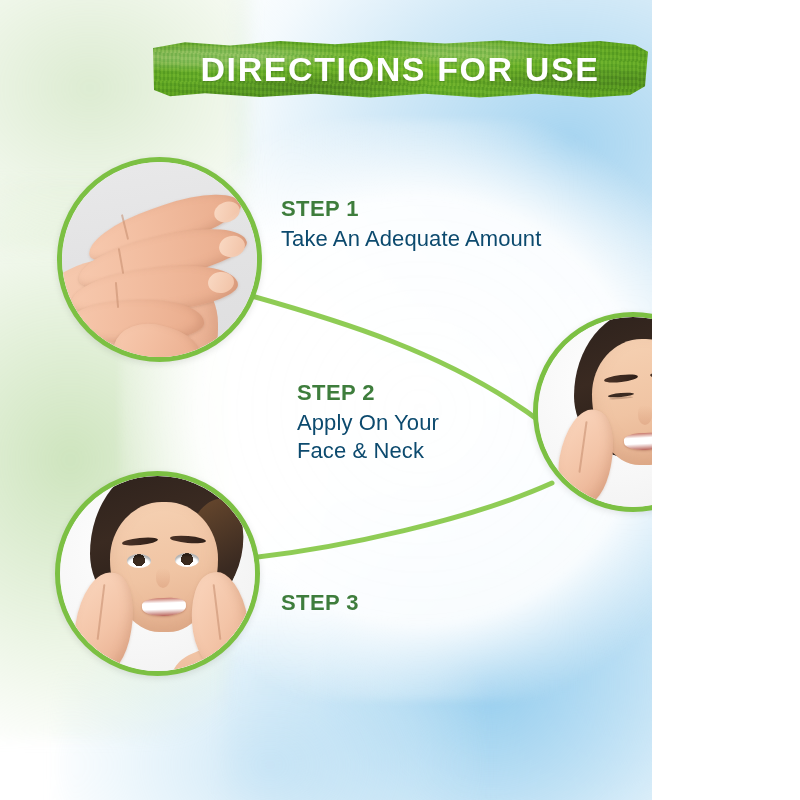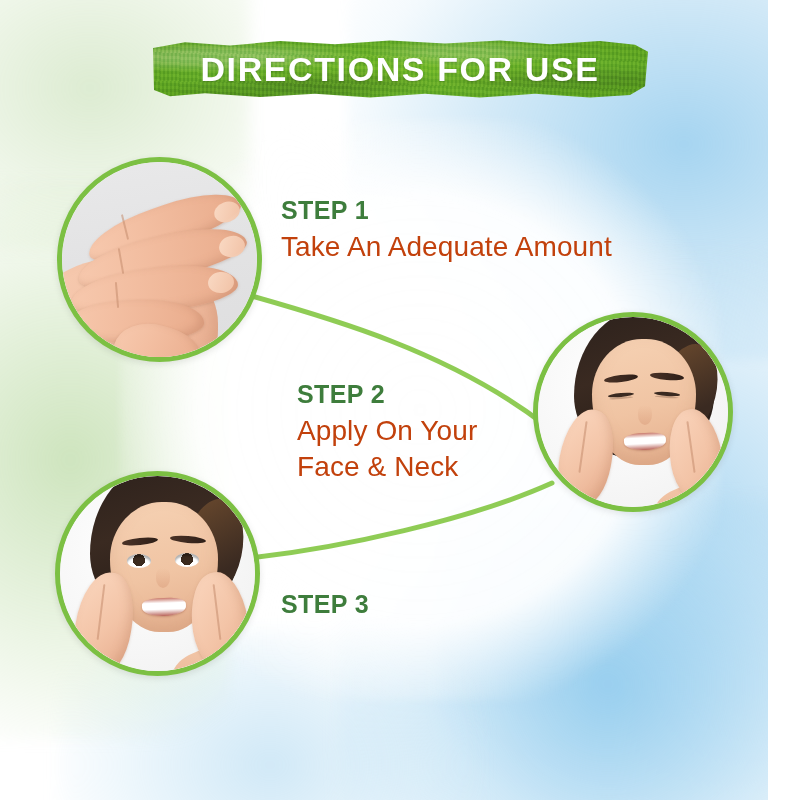--- a/index.html
+++ b/index.html
@@ -4,21 +4,21 @@
 <style>
   html,body{margin:0;padding:0;}
   body{
     width:800px;height:800px;
     font-family:"Liberation Sans", sans-serif;
     background:#ffffff;
     overflow:hidden;
   }
   #poster{
     position:relative;
-    width:768px;height:800px;
+    width:652px;height:800px;
     overflow:hidden;
     background:#ffffff;
   }
 
   
   .wash{position:absolute;pointer-events:none;}
   .wash-blue-tr{
     top:-120px;right:-140px;width:560px;height:480px;
     background:radial-gradient(ellipse at 60% 55%, rgba(150,205,238,.85) 0%, rgba(175,216,241,.55) 42%, rgba(205,232,247,.22) 68%, rgba(255,255,255,0) 85%);
     filter:blur(6px);
@@ -159,25 +159,25 @@
     background:linear-gradient(130deg,#fbd7bf 0%,#f3c4a7 55%,#e6ab8c 100%);
     box-shadow:inset -4px -4px 10px rgba(184,124,95,.28),0 1px 3px rgba(150,105,80,.25);}
   .finger-line{position:absolute;width:2px;border-radius:2px;
     background:rgba(197,140,110,.55);}
   .shoulder{position:absolute;border-radius:50% 50% 0 0;
     background:linear-gradient(180deg,#f2c6a8,#e7b190);}
 
   
   .step{position:absolute;}
   .step-head{
-    font-size:25px;font-weight:bold;color:#3e7d3c;
+    font-size:22px;font-weight:bold;color:#3e7d3c;
     letter-spacing:.4px;line-height:1.15;margin:0 0 4px 0;
   }
   .step-body{
-    font-size:28px;color:#c2410c;line-height:1.28;margin:0;
+    font-size:22px;color:#0c4a6e;line-height:1.28;margin:0;
     letter-spacing:.1px;
   }
   #step-1{left:281px;top:196px;}
   #step-2{left:297px;top:380px;}
   #step-3{left:281px;top:590px;}
 </style>
 </head>
 <body>
 
 <div id="poster">

